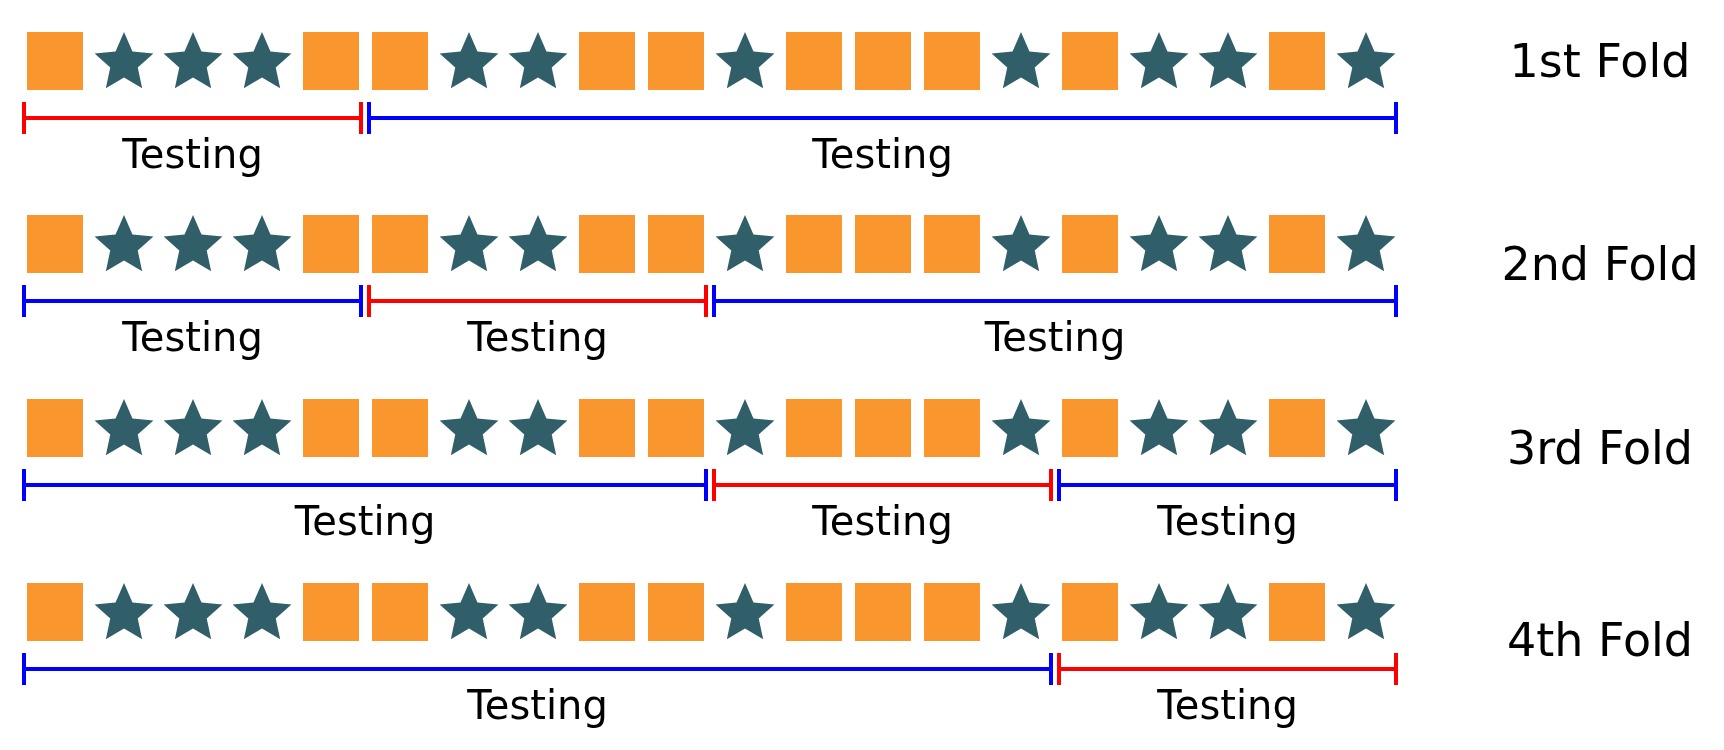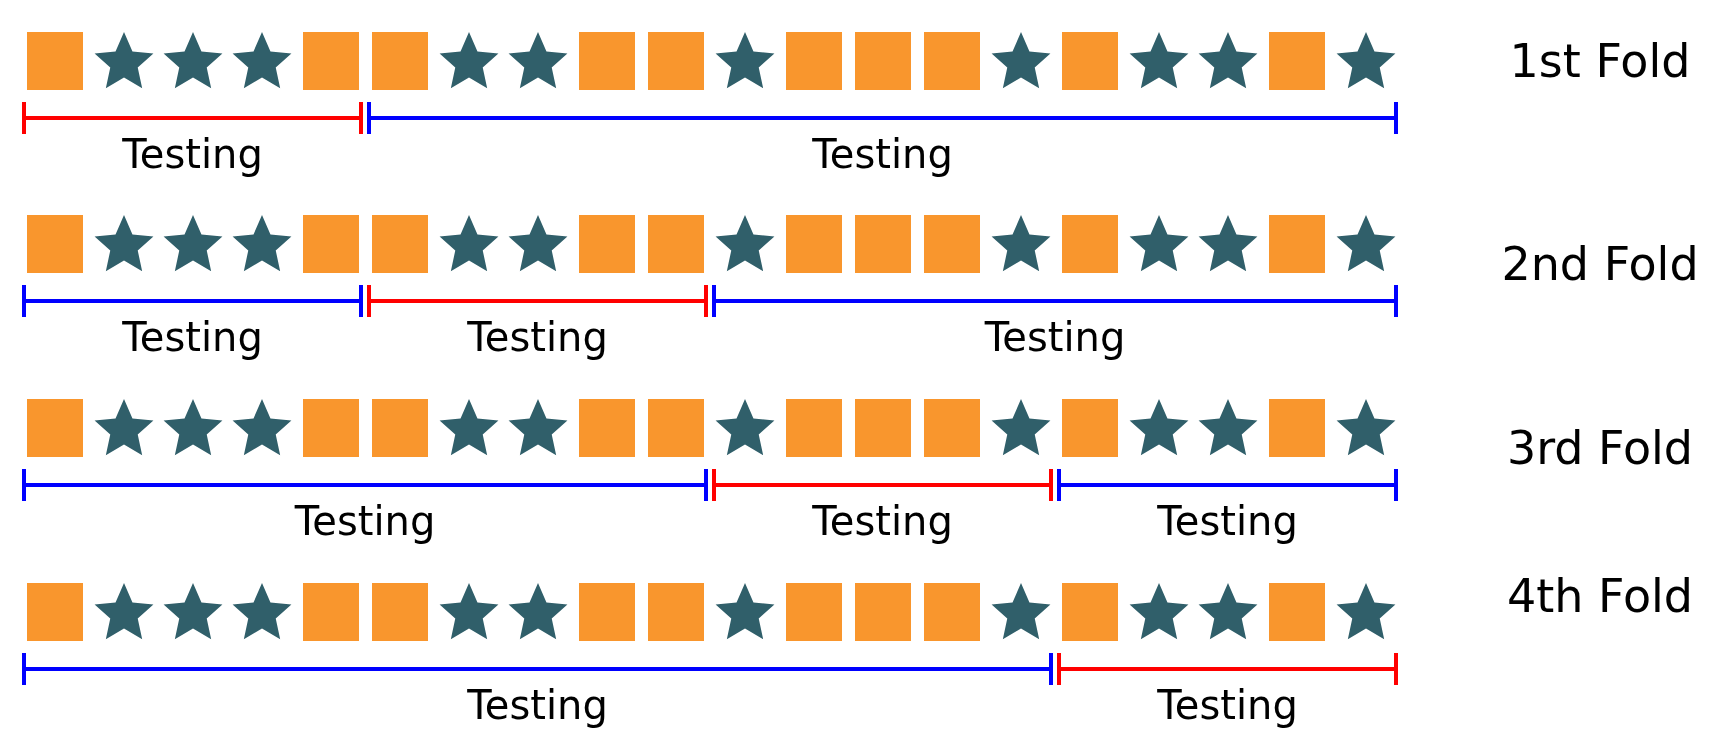--- a/index.html
+++ b/index.html
@@ -424,15 +424,15 @@
         <div class="tick l" style="background: rgb(0, 0, 255);"></div>
         <div class="tick r" style="background: rgb(0, 0, 255);"></div>
       </div>
       <div class="seg-label" style="left: 537.5px; top: 683px;">Testing</div>
       <div class="bracket" style="left: 1057px; top: 653px; width: 341px;">
         <div class="hline" style="background: rgb(255, 0, 0);"></div>
         <div class="tick l" style="background: rgb(255, 0, 0);"></div>
         <div class="tick r" style="background: rgb(255, 0, 0);"></div>
       </div>
       <div class="seg-label" style="left: 1227.5px; top: 683px;">Testing</div>
-      <div class="fold-label" style="left: 1600px; top: 596px;">4th Fold</div>
+      <div class="fold-label" style="left: 1600px; top: 640px;">4th Fold</div>
     </div>
   </div>
 
 </body></html>

